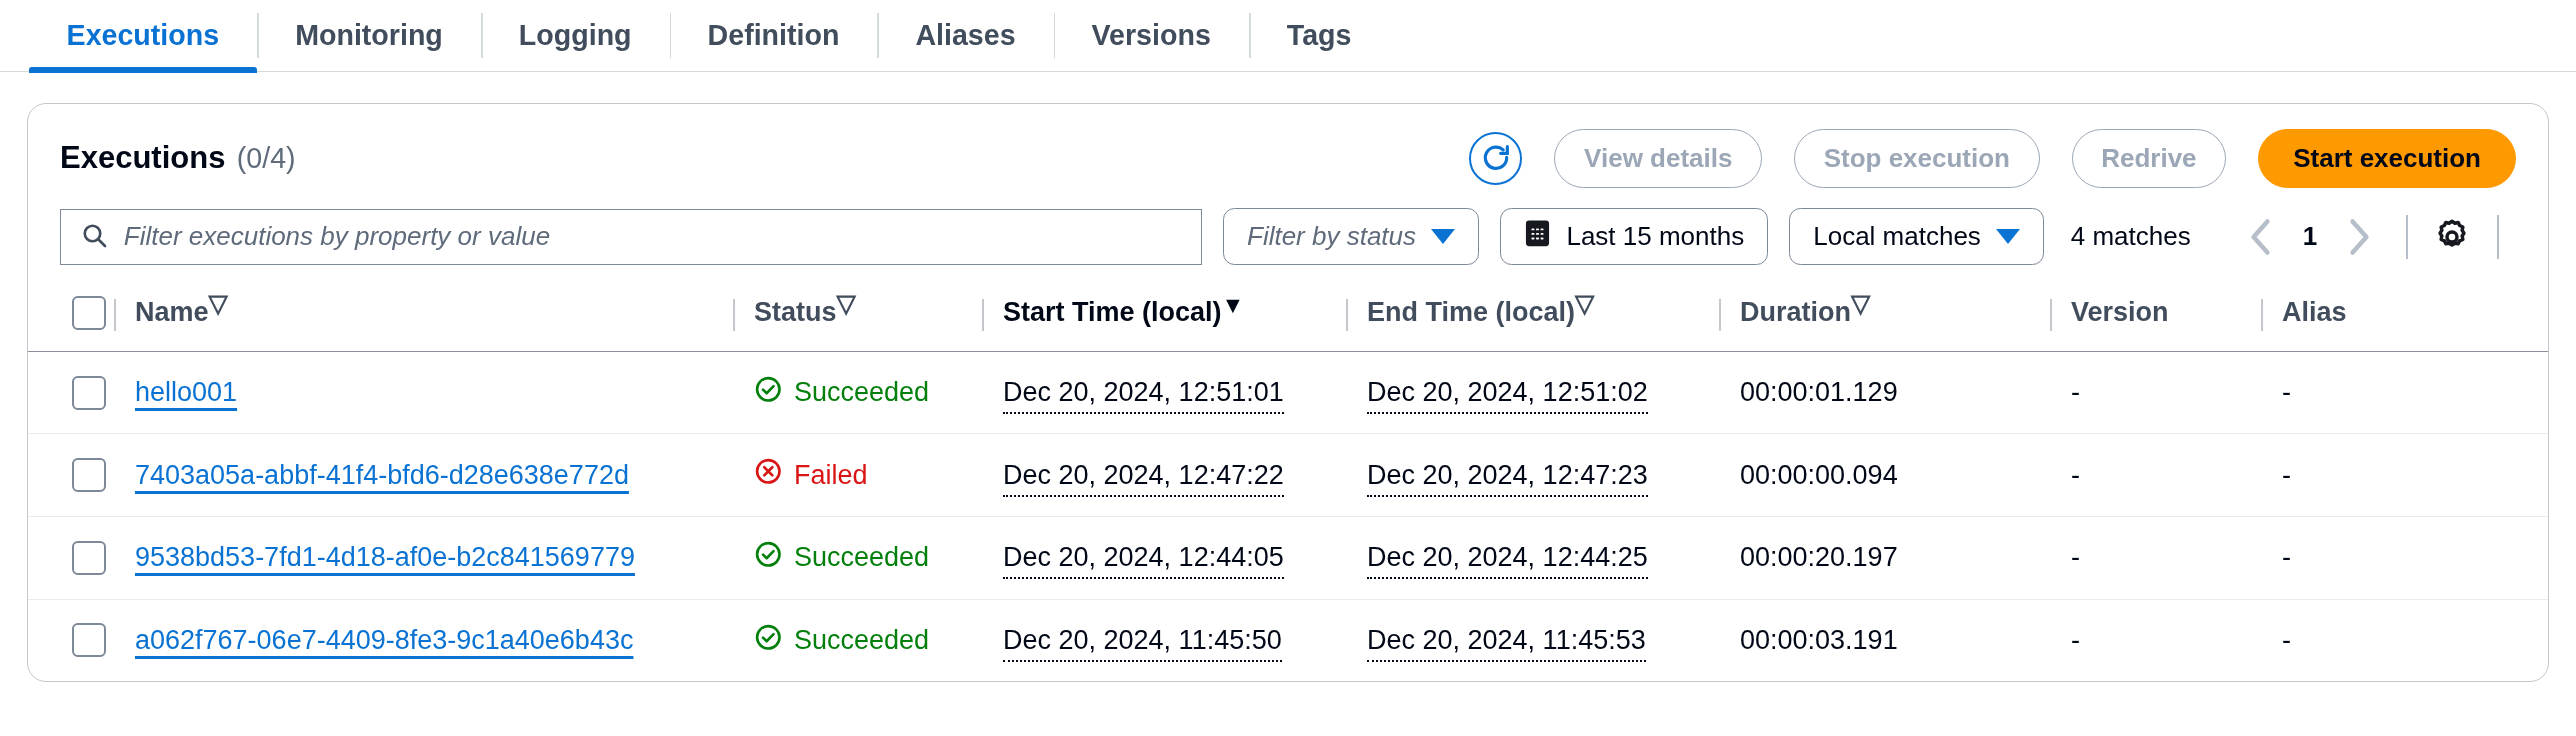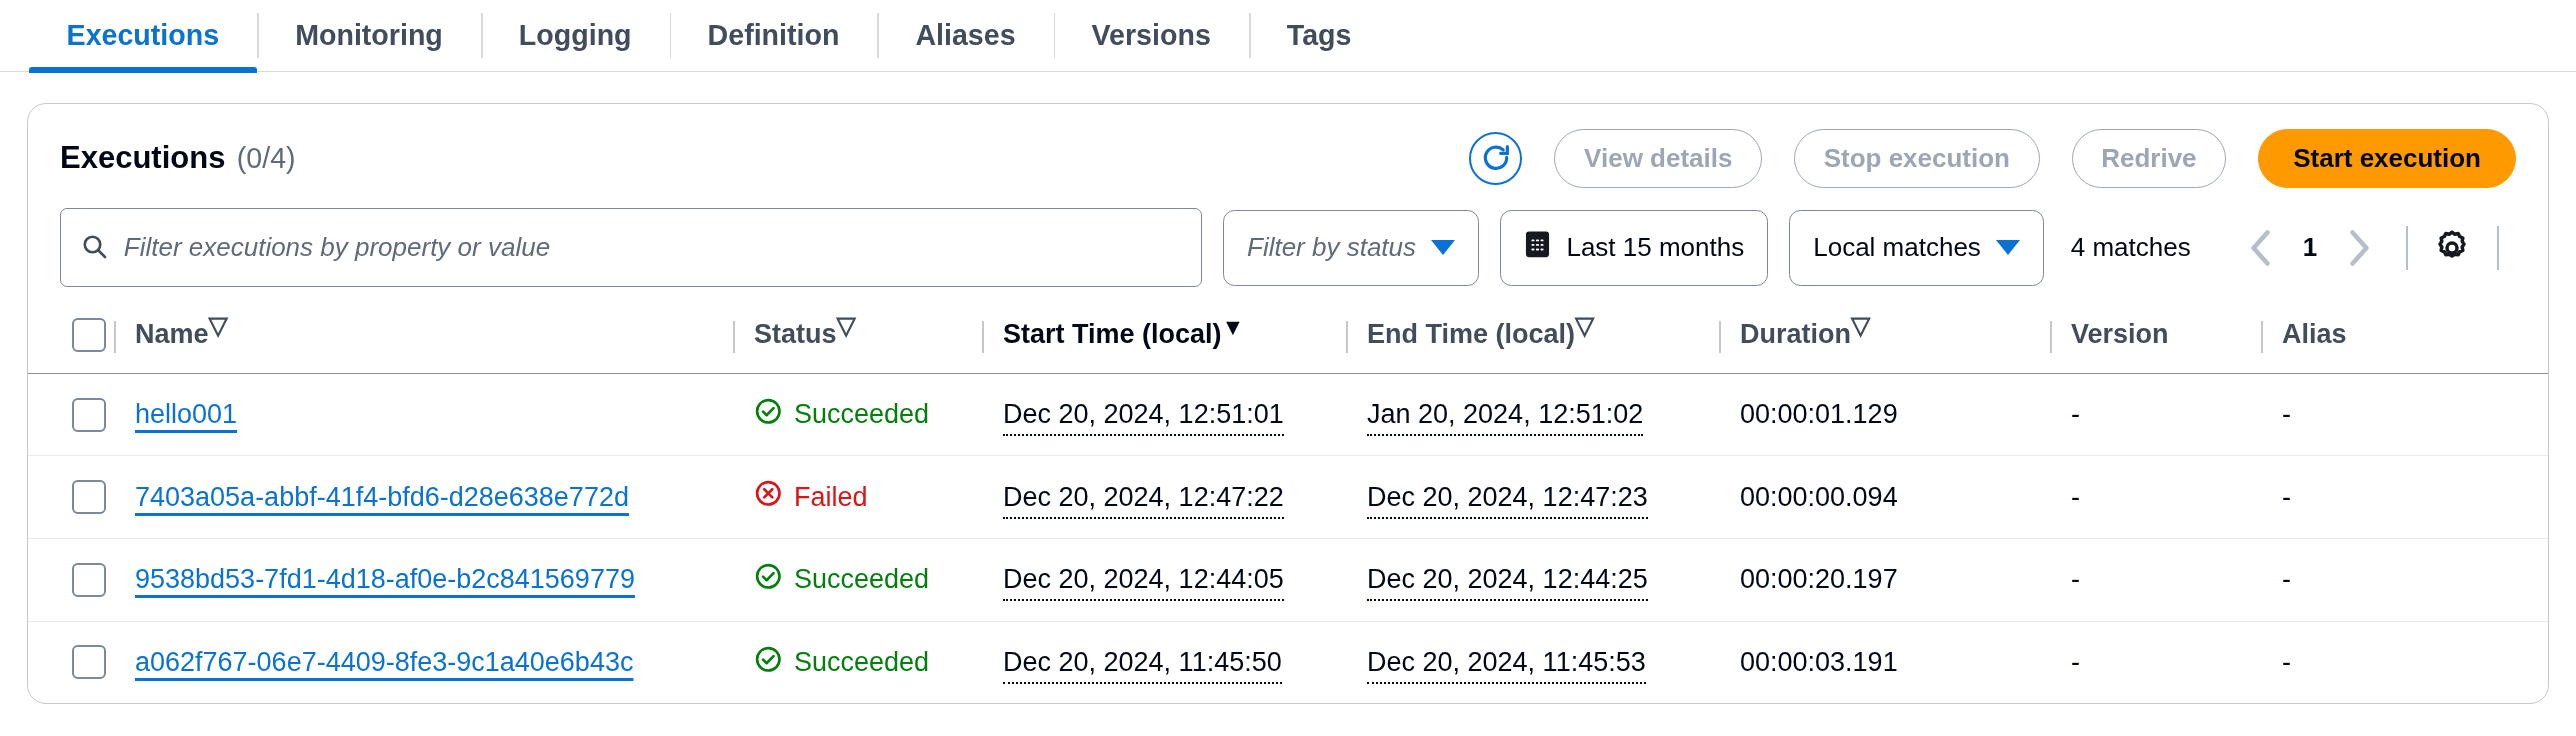--- a/index.html
+++ b/index.html
@@ -121,43 +121,43 @@
   
   .filterbar {
     display: flex;
     align-items: center;
     gap: 21px;
     padding: 9.5px 32px 21px 32px;
   }
   .search-box {
     flex: 1 1 auto;
     max-width: 1142px;
-    height: 79px;
+    height: 56px;
     border: 1.9px solid #7d8998;
-    border-radius: 7px;
+    border-radius: 0;
     display: flex;
     align-items: center;
     padding: 0 19px;
     gap: 15.2px;
     background: #fff;
   }
   .search-input {
     border: none;
     outline: none;
     flex: 1;
     font-size: 26px;
     font-style: italic;
     color: #5f6b7a;
     font-family: "Liberation Sans", sans-serif;
     background: transparent;
   }
   .search-input::placeholder { color: #5f6b7a; font-style: italic; opacity: 1; }
 
   .select {
-    height: 76px;
+    height: 57px;
     border: 1.9px solid #7d8998;
     border-radius: 11.4px;
     display: flex;
     align-items: center;
     gap: 15.2px;
     padding: 0 23px;
     font-size: 26px;
     color: #000716;
     background: #fff;
     white-space: nowrap;
@@ -501,21 +501,21 @@
                   <path d="M7.6 12.3l3 3 5.8-6"></path>
               </svg>
             </span>
             <span class="status-ok">Succeeded</span>
           </span>
         </td>
         <td>
           <span class="date-txt">Dec 20, 2024, 12:51:01</span>
         </td>
         <td>
-          <span class="date-txt">Jan 20, 2024, 12:51:02</span>
+          <span class="date-txt">Dec 20, 2024, 12:51:02</span>
         </td>
         <td>
           <span>00:00:01.129</span>
         </td>
         <td>
           <span class="dash">-</span>
         </td>
         <td>
           <span class="dash">-</span>
         </td>

